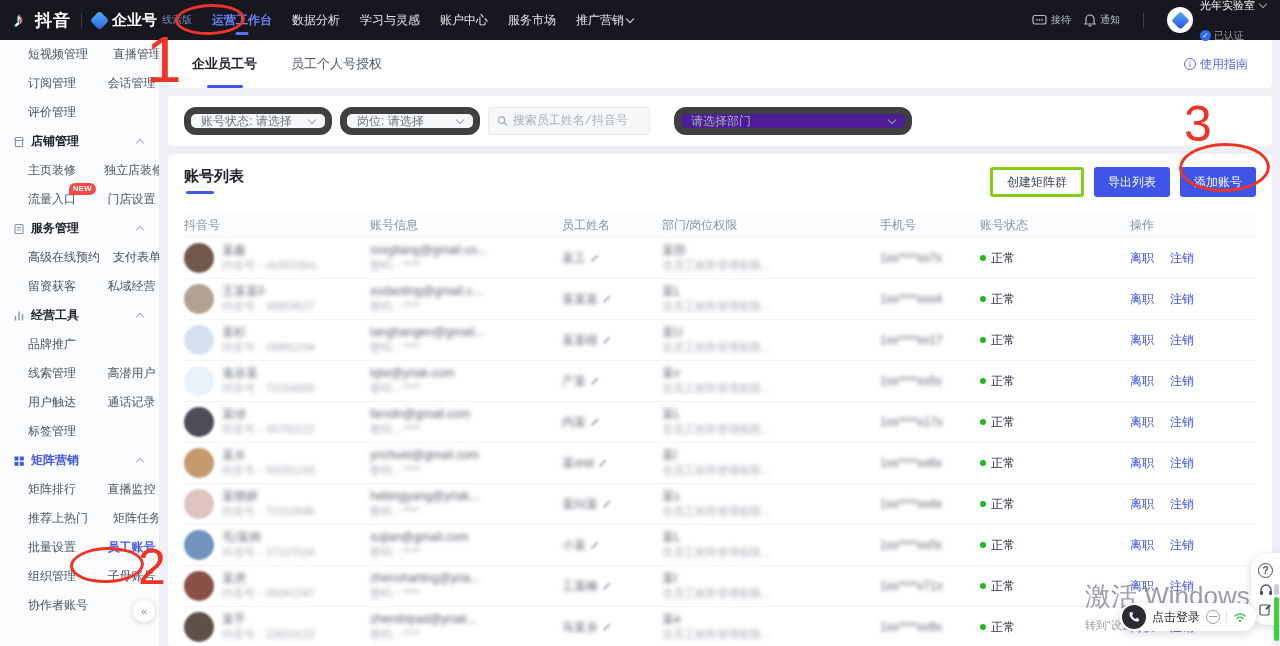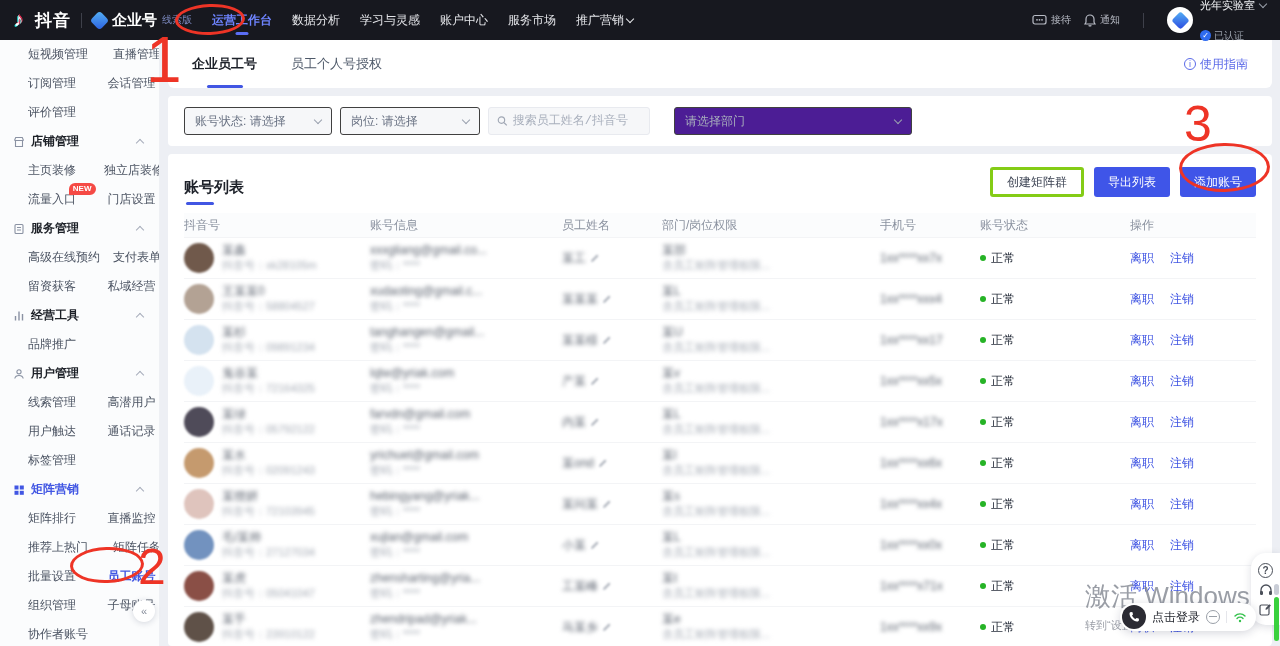--- a/index.html
+++ b/index.html
@@ -49,28 +49,28 @@
   .collapse-btn{position:absolute;left:133px;top:600px;width:22px;height:22px;border-radius:50%;background:#fff;box-shadow:0 1px 6px rgba(30,40,70,.18);color:#868d9a;font-size:11px;line-height:22px;text-align:center;z-index:6;cursor:pointer}
   
   .main{position:absolute;left:160px;top:40px;right:0;bottom:0}
   .tabbar{margin:0 8px;height:48px;background:#fff;border-radius:0 0 6px 6px;display:flex;align-items:center;padding:0 24px}
   .tab{font-size:13px;color:#4e5969;height:48px;line-height:48px;margin-right:34px;position:relative;cursor:pointer}
   .tab.active{color:#1d2129;font-weight:bold}
   .tab.active::after{content:"";position:absolute;left:50%;transform:translateX(-50%);bottom:0;width:36px;height:3px;border-radius:2px;background:#4156e3}
   .guide{margin-left:auto;display:flex;align-items:center;gap:4px;color:#5b6ae8;font-size:12px;cursor:pointer}
   .icircle{width:12px;height:12px;border:1px solid #5b6ae8;border-radius:50%;font-size:9px;line-height:11px;text-align:center}
   .filterbar{margin:8px;height:50px;background:#fff;border-radius:4px;display:flex;align-items:center;padding:0 16px;gap:8px}
-  .fsel{height:28px;border:1px solid #404040;background:#f6f7f9;border-radius:3px;display:flex;align-items:center;padding:0 10px;font-size:12px;color:#687182;cursor:pointer}
+  .fsel{height:28px;border:7px solid #404040;background:#f6f7f9;border-radius:12px;display:flex;align-items:center;padding:0 10px;font-size:12px;color:#687182;cursor:pointer}
   .fsel .chev{margin-left:auto;color:#9aa1af}
   .fsel.light{background:#4c1d95;color:#a8afbc;margin-left:16px}
   .fsearch{height:28px;width:162px;border:1px solid #e8eaef;background:#f6f7f9;border-radius:3px;display:flex;align-items:center;padding:0 8px;gap:5px}
   .fsearch input{border:none;outline:none;background:transparent;font-size:12px;color:#444;width:100%;font-family:Liberation Mono, monospace}
   .fsearch input::placeholder{color:#a8afbc}
   .tablecard{margin:0 8px;background:#fff;border-radius:4px;height:492px;padding:0 16px;overflow:hidden;position:relative}
-  .card-head{padding-top:13px;display:flex;align-items:flex-end}
+  .card-head{padding-top:13px;display:flex;align-items:flex-start}
   .list-title{font-size:15px;font-weight:bold;color:#1d2129;position:relative}
   .list-title::after{content:"";position:absolute;left:2px;bottom:-8px;width:28px;height:3px;border-radius:2px;background:#4156e3}
   .head-btns{margin-left:auto;display:flex;gap:10px}
   .btn{height:30px;border-radius:3px;font-size:12px;padding:0 14px;display:flex;align-items:center;cursor:pointer;font-family:inherit}
   .btn.plain{background:#fff;border:3px solid #84cc16;color:#3c4353}
   .btn.primary{background:#3f55e8;border:none;color:#fff}
   .thead{margin-top:16px;height:24px;display:flex;align-items:center;background:#fbfcfd;color:#8a919f;font-size:12px}
   .trow{height:41px;display:flex;align-items:center;border-top:1px solid #f3f4f6;font-size:12px}
   .c1{width:186px;display:flex;align-items:center;gap:8px}
   .c2{width:192px}.c3{width:100px;display:flex;align-items:center;gap:4px}
@@ -220,30 +220,20 @@
         <svg width="12" height="12" viewBox="0 0 12 12">
           <path d="M2.5 10.5V6M6 10.5V1.5M9.5 10.5V4" stroke="currentColor" stroke-width="1.4"></path>
         </svg>
       </span>
       <span>经营工具</span>
       <span class="chev up"></span>
     </div>
     <div class="side-row side-items">
       <span class="side-item">品牌推广</span>
     </div>
-    <div class="side-row side-head">
-      <span class="sicon">
-        <svg width="12" height="12" viewBox="0 0 12 12">
-          <circle cx="6" cy="3.8" r="2.1" fill="none" stroke="currentColor" stroke-width="1.1"></circle>
-          <path d="M1.8 10.5c.4-2.2 2.2-3 4.2-3s3.8.8 4.2 3" fill="none" stroke="currentColor" stroke-width="1.1"></path>
-        </svg>
-      </span>
-      <span>用户管理</span>
-      <span class="chev up"></span>
-    </div>
     <div class="side-row side-items">
       <span class="side-item">线索管理</span>
       <span class="side-item">高潜用户</span>
     </div>
     <div class="side-row side-items">
       <span class="side-item">用户触达</span>
       <span class="side-item">通话记录</span>
     </div>
     <div class="side-row side-items">
       <span class="side-item">标签管理</span>

